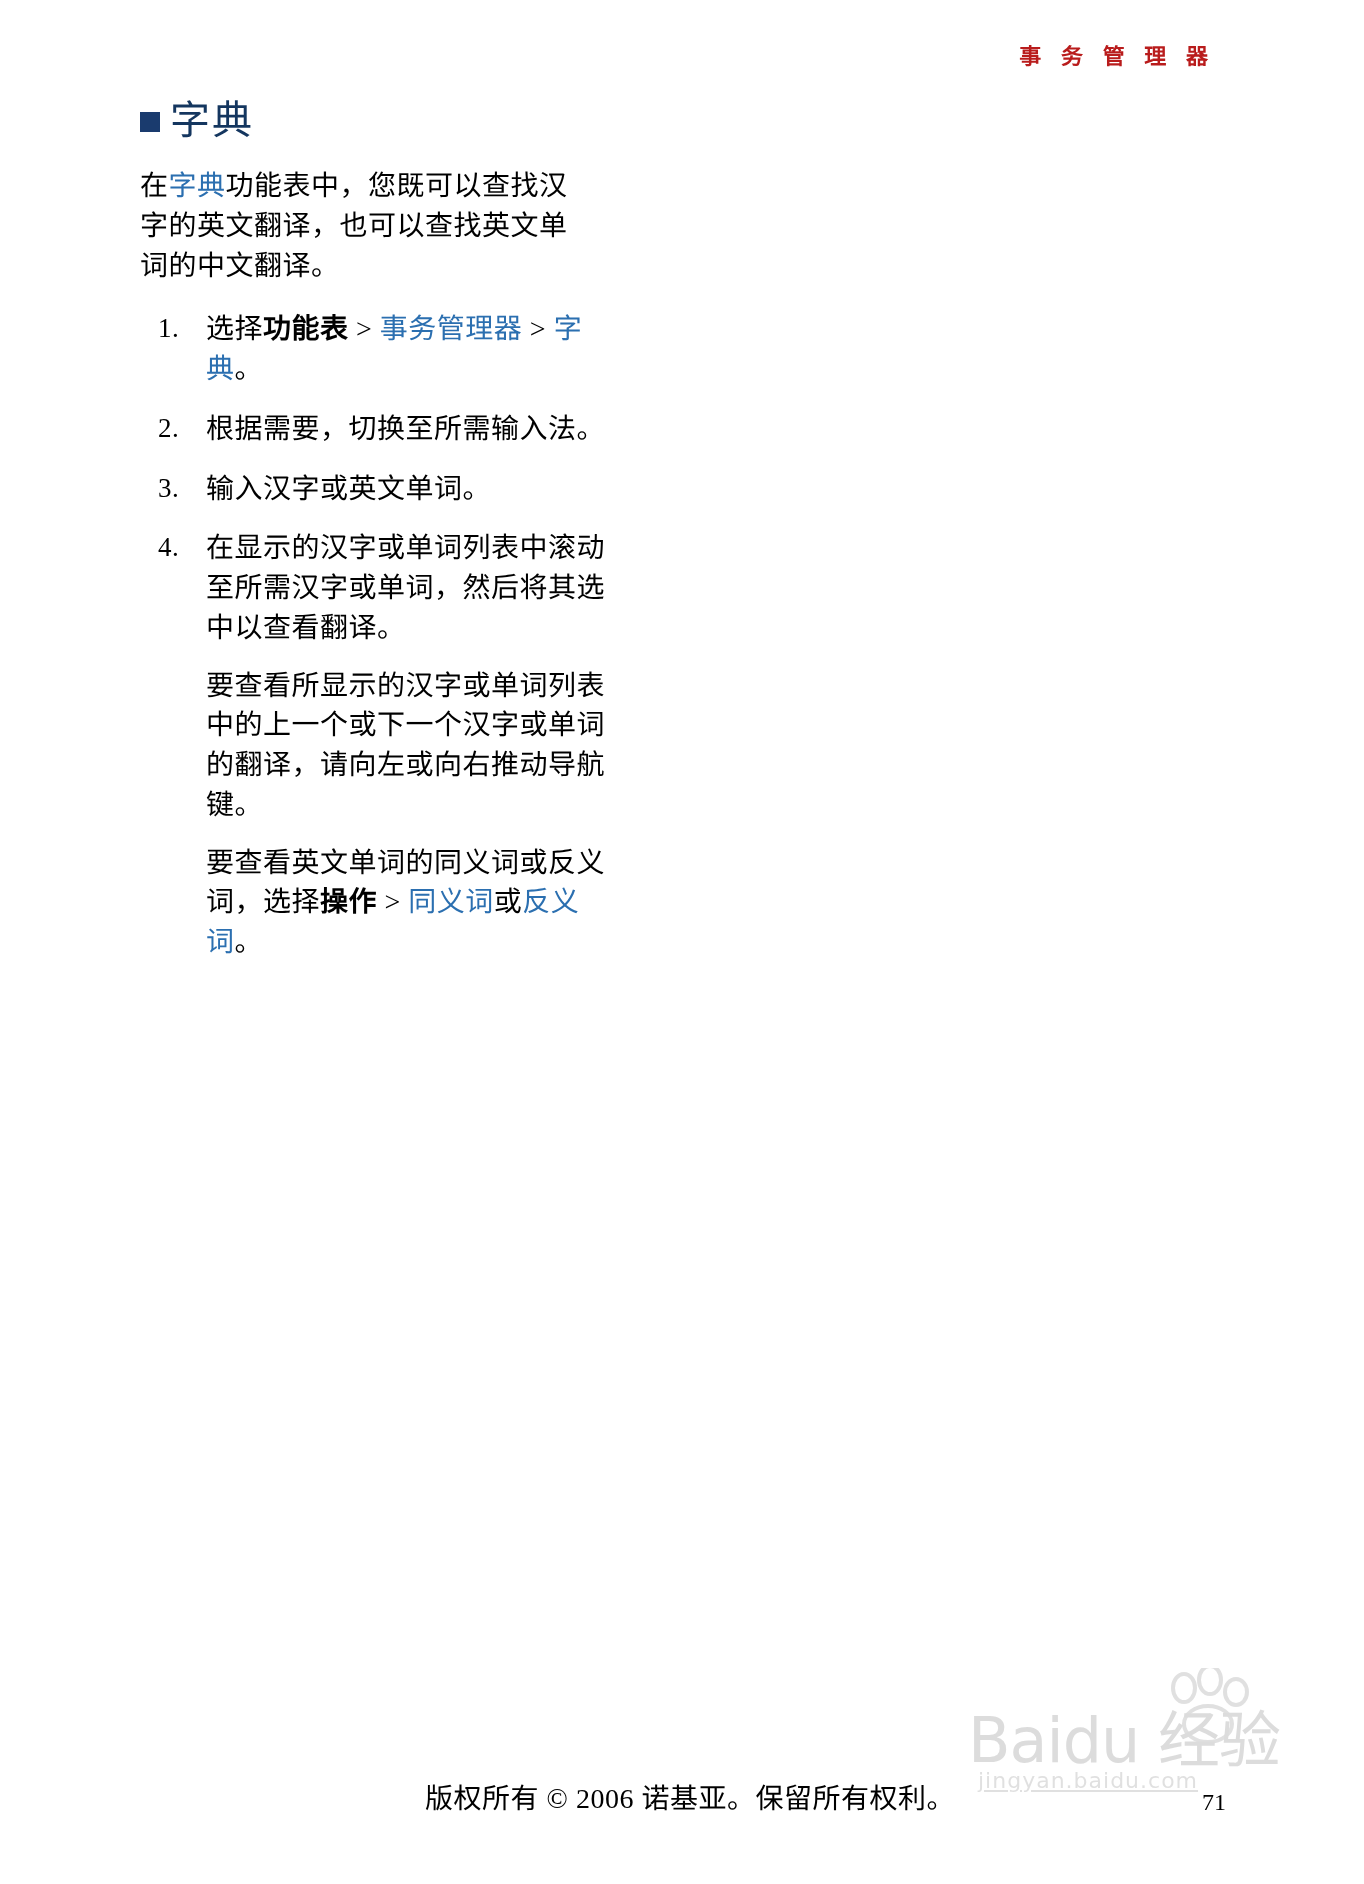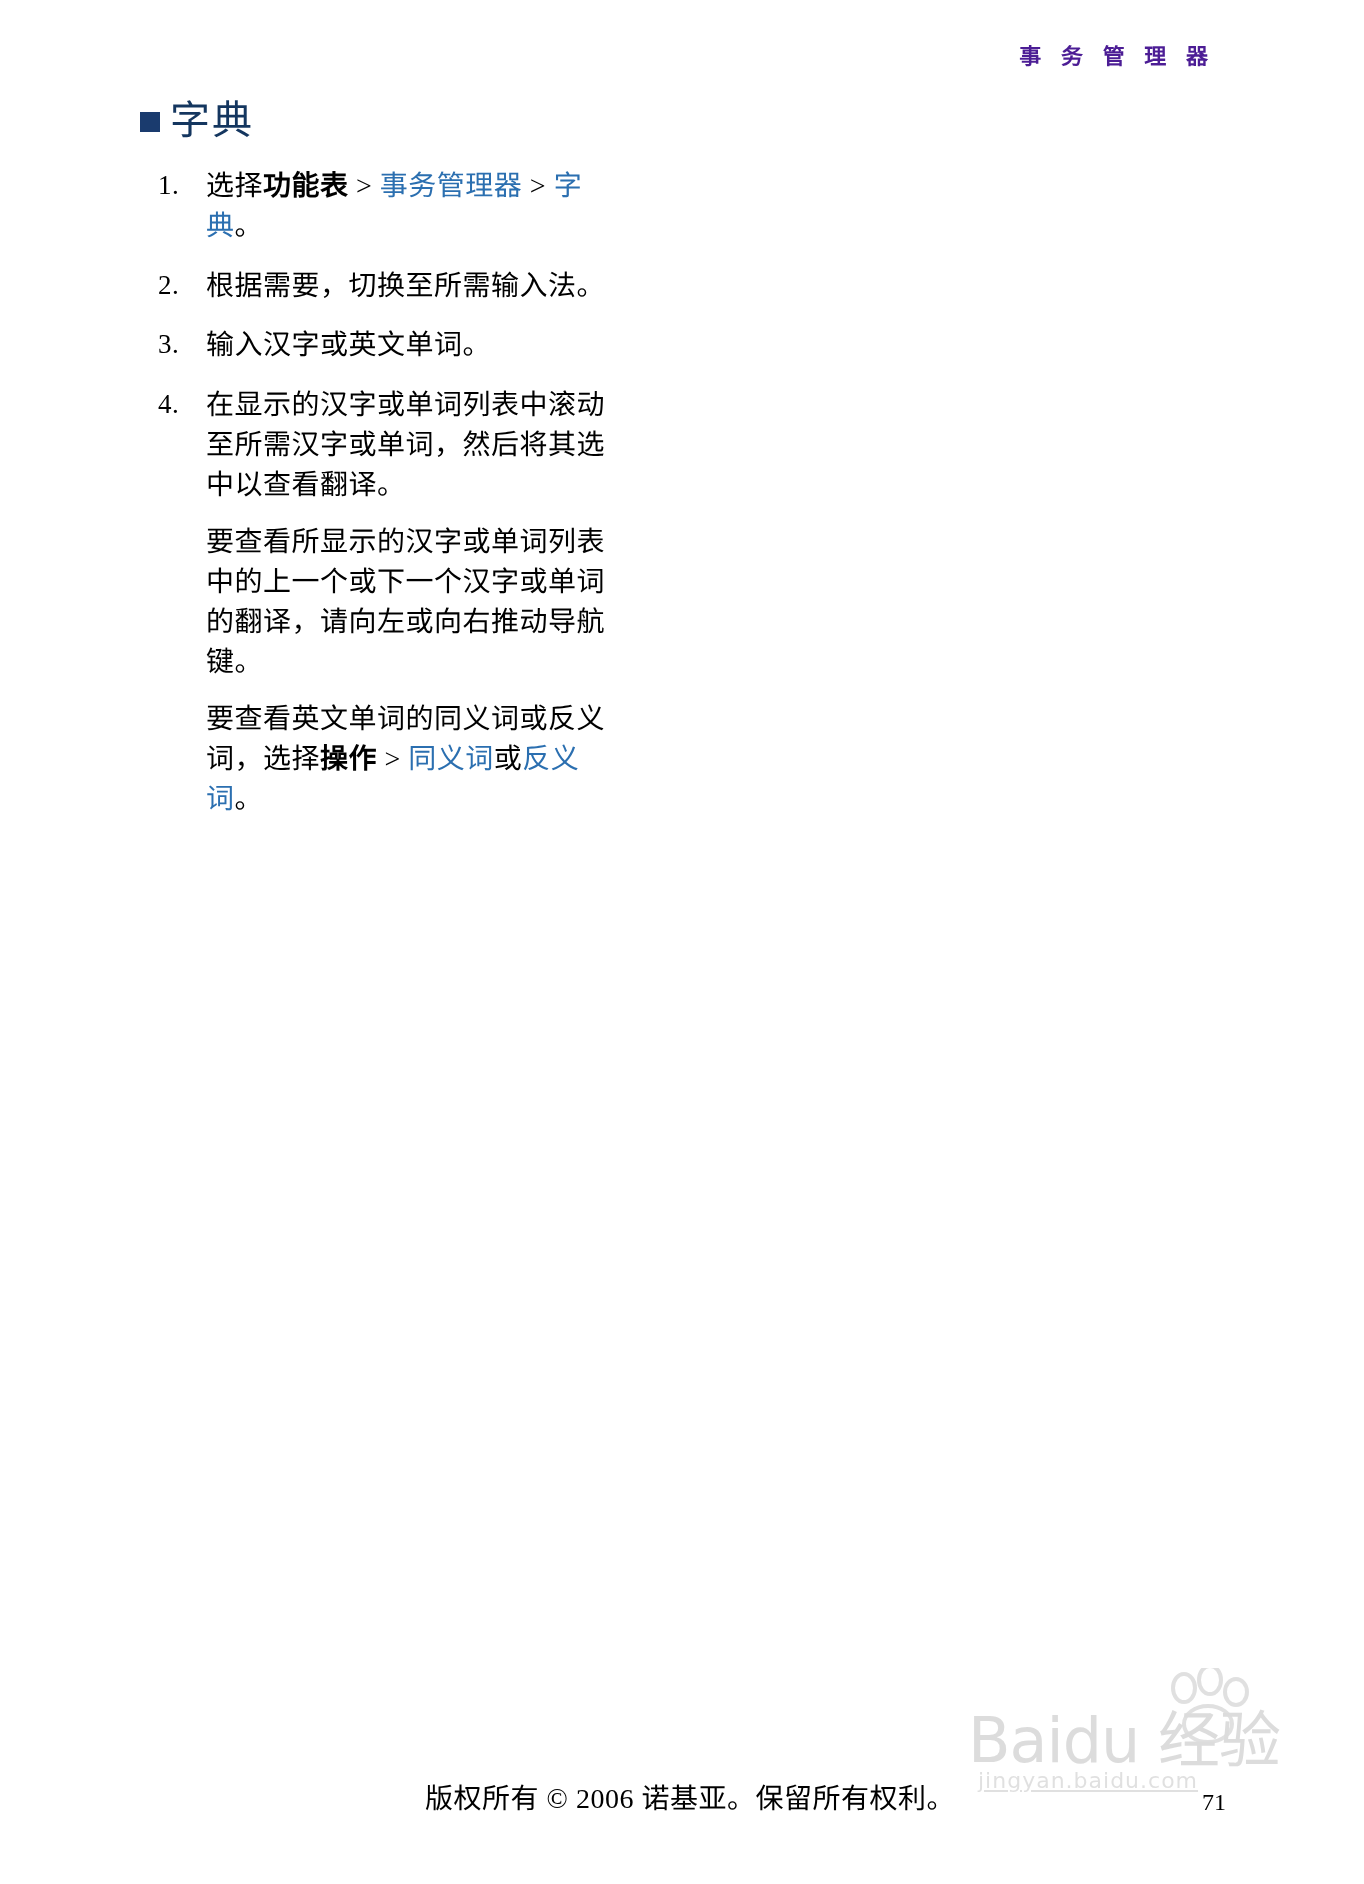--- a/index.html
+++ b/index.html
@@ -21,21 +21,21 @@
     inset: 0;
   }
 
   
   .running-header {
     position: absolute;
     top: 38px;
     right: 150px;
     font-size: 22px;
     letter-spacing: 6px;
-    color: #4c1d95;
+    color: #b91c1c;
     font-family: "DejaVu Sans", "Liberation Sans", sans-serif;
     font-weight: 600;
     white-space: nowrap;
   }
 
   
   .content {
     position: absolute;
     left: 140px;
     top: 100px;
@@ -183,20 +183,23 @@
 
   <div class="running-header">事 务 管 理 器</div>
 
   <div class="content">
 
     <div class="section-heading">
       <span class="heading-bullet"></span>
       <span class="heading-text">字典</span>
     </div>
 
+    <p class="intro">
+      <span>在</span><span class="link">字典</span><span>功能表中，您既可以查找汉字的英文翻译，也可以查找英文单词的中文翻译。</span>
+    </p>
 
     <ol class="steps">
 
       <li>
         <span>选择</span><span class="strong">功能表</span><span class="gt"> &gt; </span><span class="link">事务管理器</span><span class="gt"> &gt; </span><span class="link">字典</span><span>。</span>
       </li>
 
       <li>
         <span>根据需要，切换至所需输入法。</span>
       </li>

